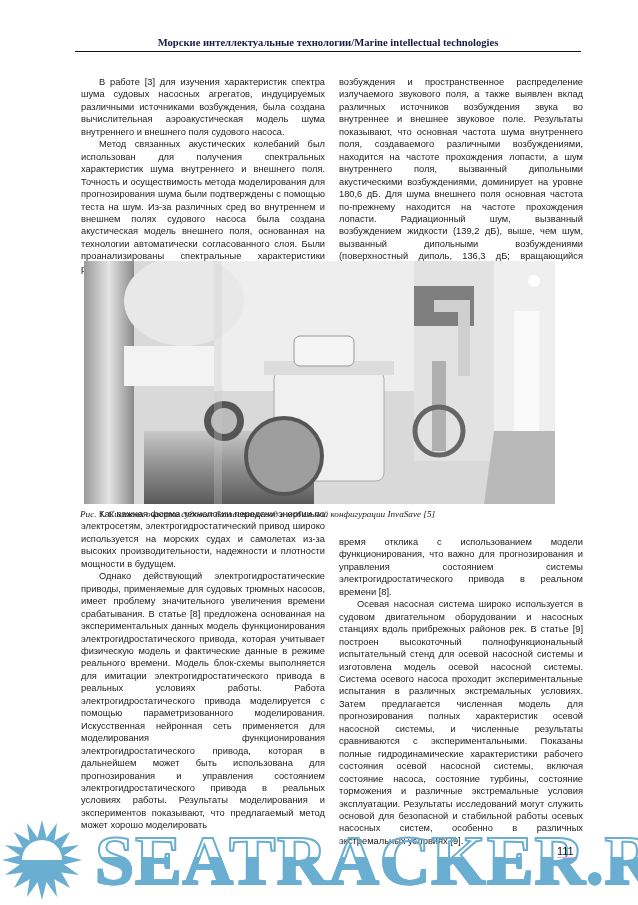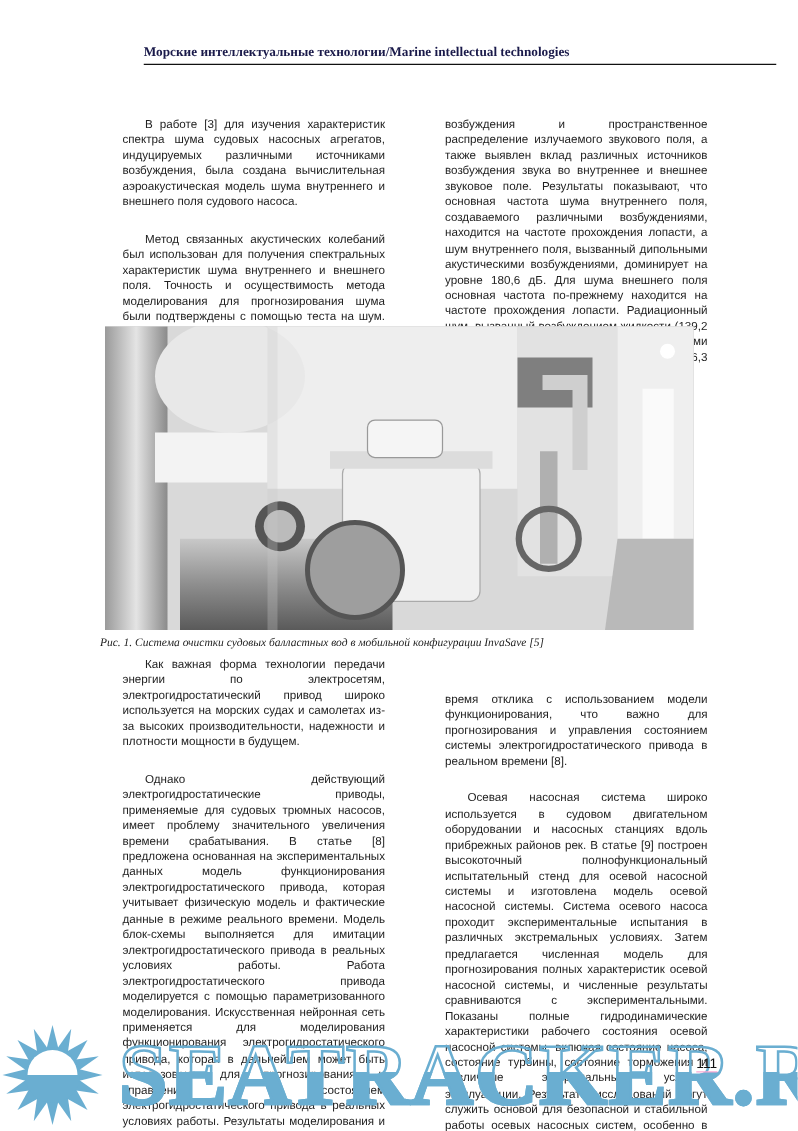--- a/index.html
+++ b/index.html
@@ -1,20 +1,20 @@
 <!DOCTYPE html>
 <html><head>
 <meta charset="utf-8">
 <style>
   html, body { margin:0; padding:0; }
   body { width:638px; height:905px; background:#fff; position:relative; overflow:hidden; font-family:"Liberation Sans", sans-serif; color:#111; }
-  .header { position:absolute; left:75px; top:37px; width:506px; display:flex; justify-content:flex-start; font-family:"Liberation Serif", serif; font-weight:bold; font-size:10.6px; color:#1a1a4a; border-bottom:1.2px solid #111; padding-bottom:3px;margin-left:40px; }
+  .header { position:absolute; left:75px; top:37px; width:506px; display:flex; justify-content:center; font-family:"Liberation Serif", serif; font-weight:bold; font-size:10.6px; color:#1a1a4a; border-bottom:1.2px solid #111; padding-bottom:3px; }
   .header .journal { letter-spacing:0; }
   .col { position:absolute; width:244px; font-size:9.3px; line-height:12.45px; text-align:justify; color:#222; }
-  .col p { margin:17px; }
+  .col p { margin:0; }
   .col p.ind { text-indent:18px; }
   .c1 { left:81px; top:76px; }
   .c2 { left:339px; top:76px; }
   .c3 { left:81px; top:508px; }
   .c4 { left:339px; top:536px; }
   .figure { position:absolute; left:84px; top:261px; width:471px; height:243px; background:#cfcfcf; overflow:hidden; }
   .caption { position:absolute; left:80px; top:509px; width:480px; font-style:italic; font-size:9.2px; color:#222;font-family:Liberation Serif, serif; }
   .watermark { position:absolute; left:0; top:820px; width:638px; height:85px; pointer-events:none; }
   .wm-text { position:absolute; left:95px; top:826px; font-family:"Liberation Serif", serif; font-weight:bold; font-size:70px; letter-spacing:1px; line-height:1; color:transparent; -webkit-text-stroke:2px #6aaed1; background:linear-gradient(to bottom, rgba(255,255,255,0) 0%, rgba(255,255,255,0) 45%, #6aaed1 45%, #6aaed1 100%); -webkit-background-clip:text; background-clip:text; }
   .pagenum { position:absolute; left:557px; top:845px; font-size:11px; color:#111; border-bottom:1px solid #f9a8d4; line-height:12px; }

